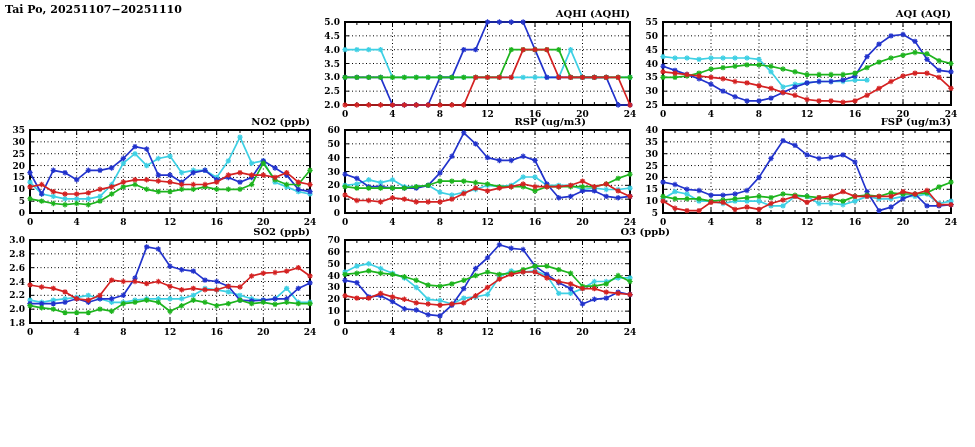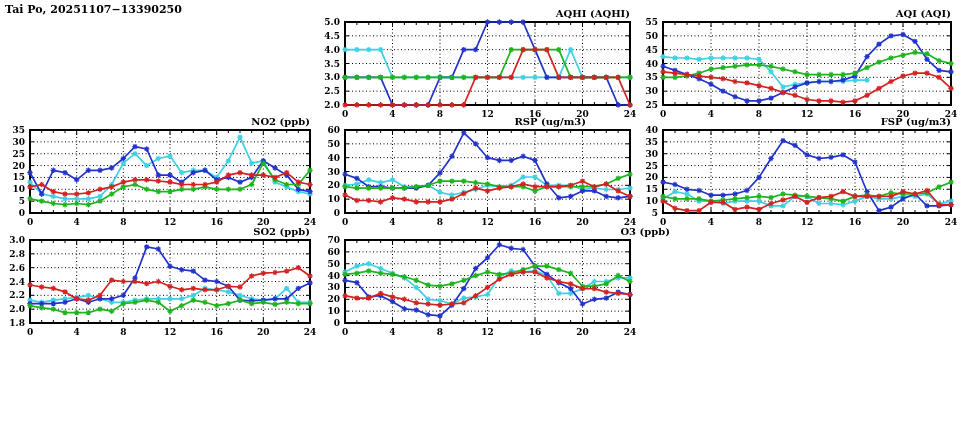--- a/index.html
+++ b/index.html
@@ -16,21 +16,21 @@
   .chart-title{
     position:absolute;right:0;top:-14px;
     font:bold 10px "DejaVu Serif", serif;color:#000;white-space:nowrap;
   }
   svg.plot{position:absolute;left:0;top:0;overflow:visible;display:block;}
   svg.plot text{font:bold 9px "DejaVu Serif", serif;fill:#000;}
 </style>
 </head>
 <body>
 
-<div class="page-title">Tai Po, 20251107−13390250</div>
+<div class="page-title">Tai Po, 20251107−20251110</div>
 
 <div class="chart" style="left:345px;top:22px;width:285px;height:83px">
   <span class="chart-title">AQHI (AQHI)</span>
   <svg class="plot" width="285" height="83">
       <line x1="0" y1="69.16666666666667" x2="285" y2="69.16666666666667" stroke="#000000" stroke-width="1" stroke-dasharray="1,2.5"></line>
       <line x1="0" y1="55.333333333333336" x2="285" y2="55.333333333333336" stroke="#000000" stroke-width="1" stroke-dasharray="1,2.5"></line>
       <line x1="0" y1="41.5" x2="285" y2="41.5" stroke="#000000" stroke-width="1" stroke-dasharray="1,2.5"></line>
       <line x1="0" y1="27.66666666666667" x2="285" y2="27.66666666666667" stroke="#000000" stroke-width="1" stroke-dasharray="1,2.5"></line>
       <line x1="0" y1="13.833333333333329" x2="285" y2="13.833333333333329" stroke="#000000" stroke-width="1" stroke-dasharray="1,2.5"></line>
       <line x1="47.5" y1="0" x2="47.5" y2="83" stroke="#000000" stroke-width="1" stroke-dasharray="1,2.5"></line>

